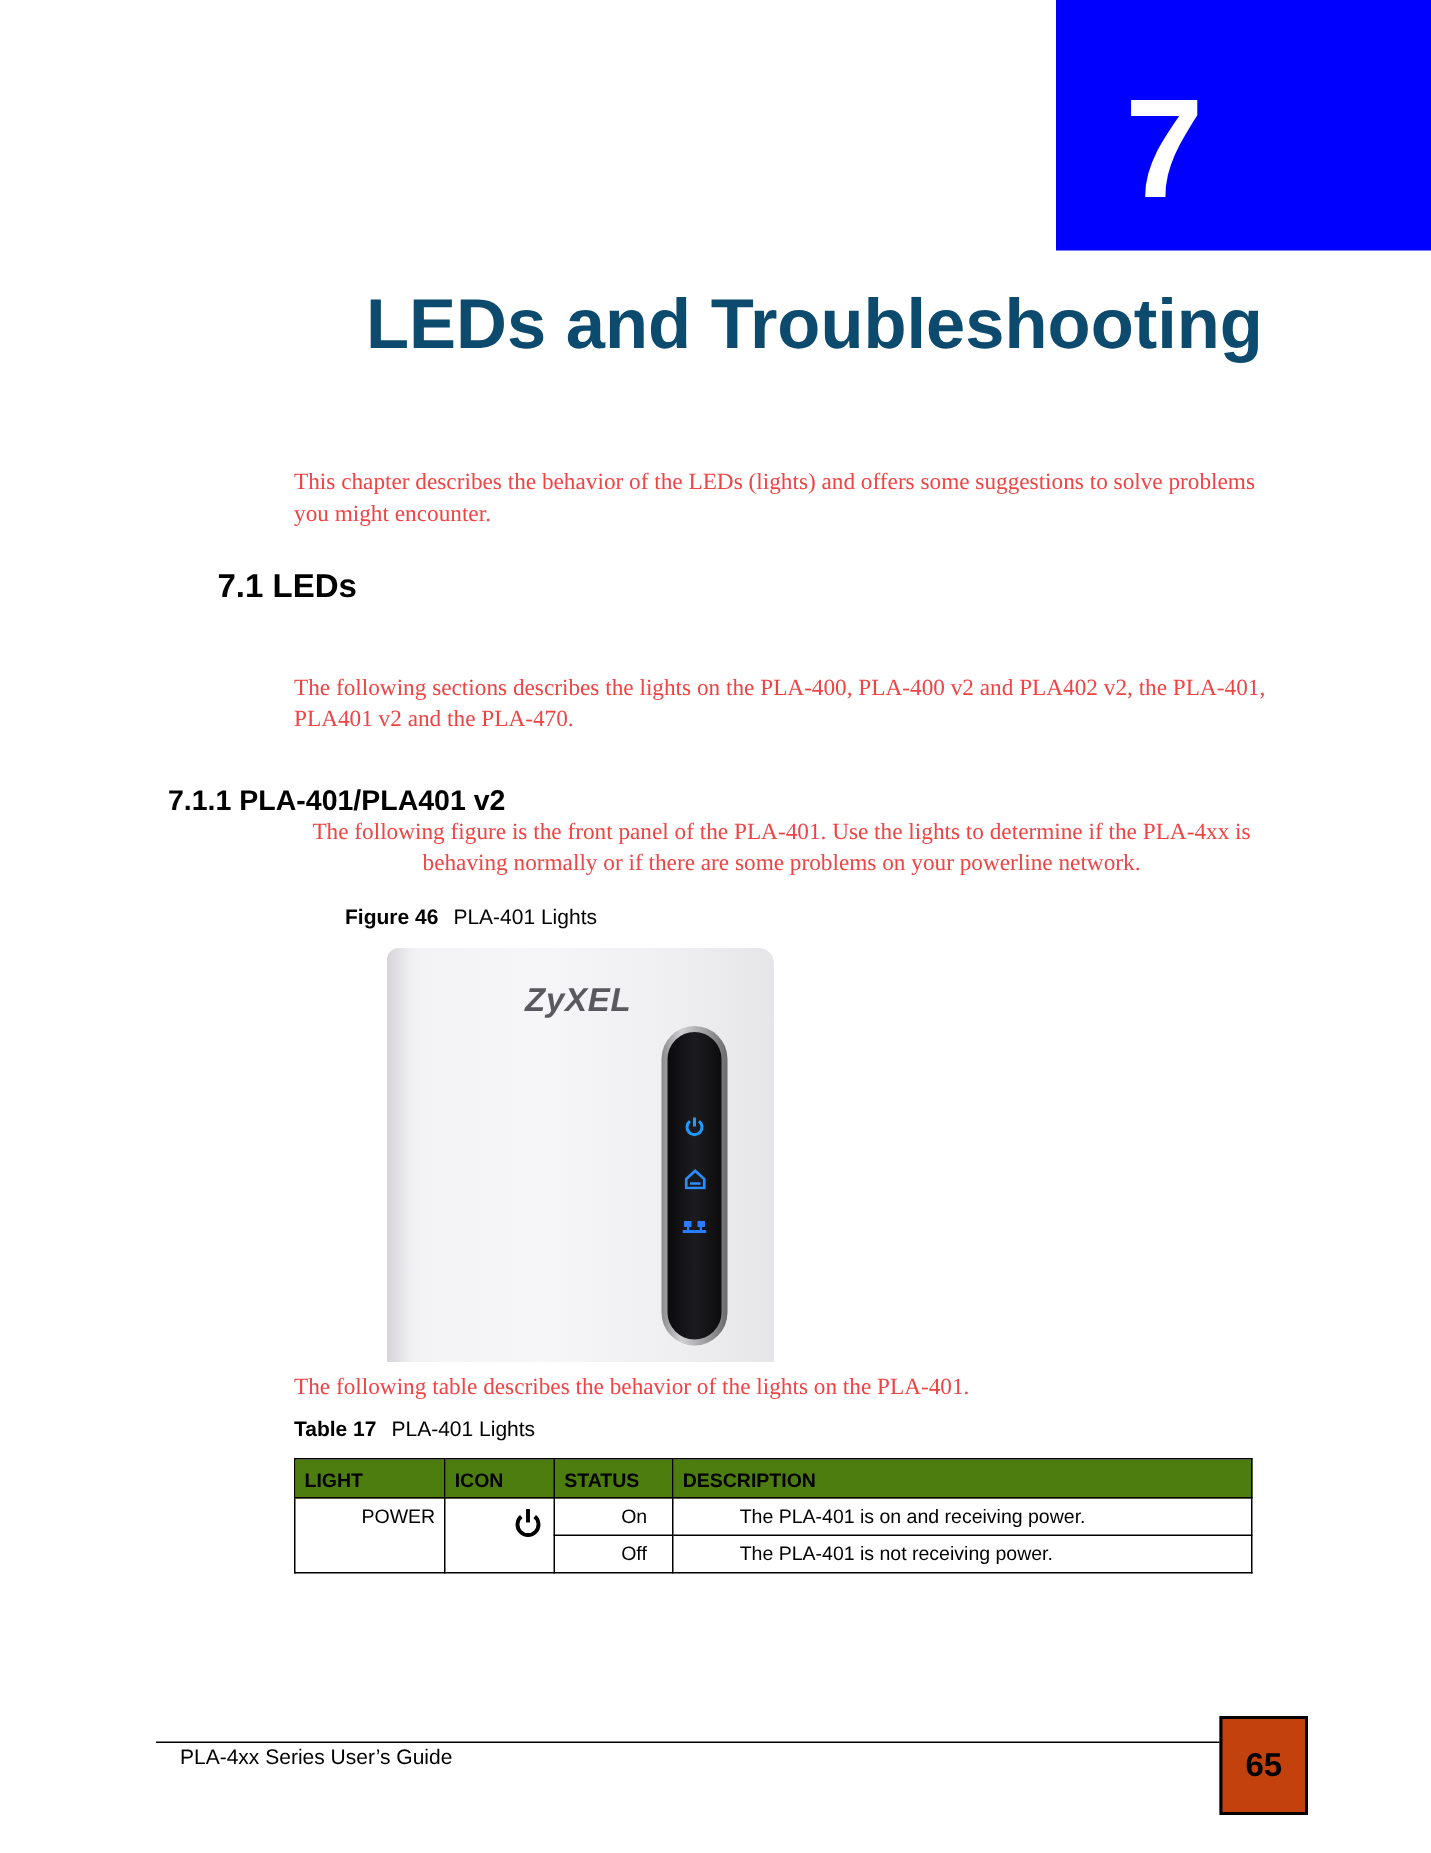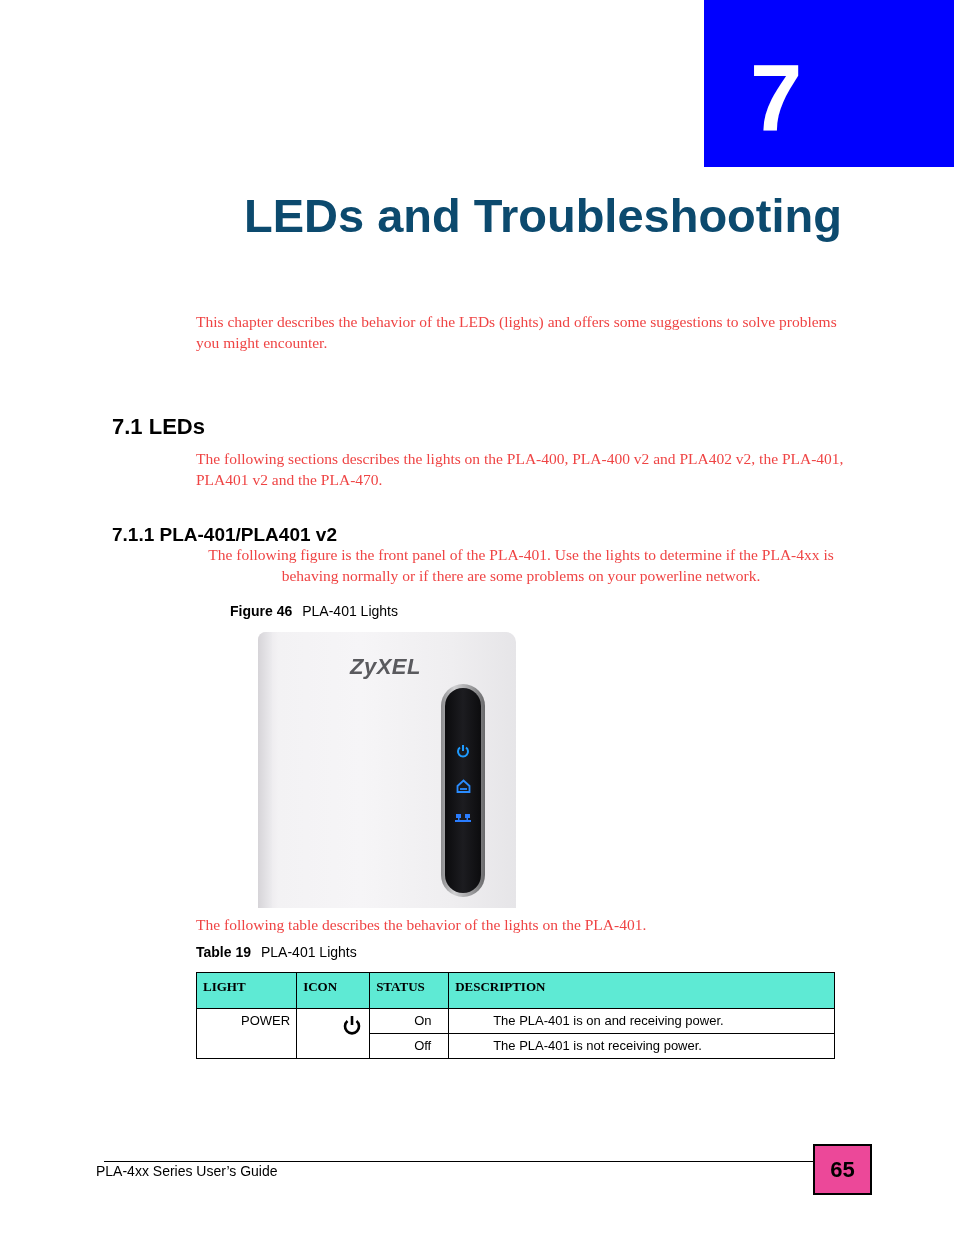--- a/index.html
+++ b/index.html
@@ -77,53 +77,53 @@
     }
     .led svg { display: block; }
 
     
     .tbl {
       position: absolute; left: 196px; top: 972px; width: 639px;
       border-collapse: collapse;
       font-family: "Liberation Sans", sans-serif; font-size: 13px; color: #000;
     }
     .tbl th, .tbl td { border: 1px solid #000; text-align: left; vertical-align: top; padding: 4px 6px 3px 6px; }
-    .tbl th { background: #5eead4; font-weight: bold; height: 36px; padding-top: 6px; font-family: Liberation Serif, serif; }
+    .tbl th { background: #4d7c0f; font-weight: bold; height: 26px; padding-top: 6px; }
     .tbl td { height: 25px; padding-left: 44px; }
     .col-light { width: 90px; }
     .col-icon { width: 65px; }
     .col-status { width: 79px; }
     .icon-cell { text-align: center !important; }
 
     
     .footer-line {
       position: absolute; left: 104px; top: 1161px; width: 709px; height: 1px; background: #000;
     }
     .footer-text {
-      position: absolute; left: 96px; top: 1163px;
+      position: absolute; left: 120px; top: 1163px;
       font-family: "Liberation Sans", sans-serif; font-size: 14px; color: #000; white-space: nowrap;
     }
     .page-box {
-      position: absolute; left: 813px; top: 1144px; width: 59px; height: 51px;
-      border: 2px solid #000; background: #ec4899;
+      position: absolute; left: 813px; top: 1144px; width: 59px; height: 66px;
+      border: 2px solid #000; background: #c2410c;
       display: flex; align-items: center; justify-content: center;
       font-family: "Liberation Sans", sans-serif; font-weight: bold; font-size: 22px;
     }
   </style>
 </head>
 <body>
 
 <div class="chapter-box">
   <span class="chapter-num">7</span>
 </div>
 <h1 class="chapter-title">LEDs and Troubleshooting</h1>
 
 <p class="para" style="top:311px;">This chapter describes the behavior of the LEDs (lights) and offers some suggestions to solve problems you might encounter.</p>
 
-<h2 class="h1" style="top:416px;">7.1  LEDs</h2>
+<h2 class="h1" style="top:380px;margin-left:33px;">7.1  LEDs</h2>
 <p class="para" style="top:448px;">The following sections describes the lights on the PLA-400, PLA-400 v2 and PLA402 v2, the PLA-401, PLA401 v2 and the PLA-470.</p>
 
 <h3 class="h2" style="top:508px;">7.1.1  PLA-401/PLA401 v2</h3>
 <p class="para" style="top:544px;text-align:center;">The following figure is the front panel of the PLA-401. Use the lights to determine if the PLA-4xx is behaving normally or if there are some problems on your powerline network.</p>
 
 <div class="caption" style="top:604px;margin-left:34px;">
   <b>Figure 46</b><span>PLA-401 Lights</span>
 </div>
 
 <div class="device">
@@ -151,21 +151,21 @@
           <rect x="11.5" y="5" width="1.5" height="2" fill="#2a7dff"></rect>
         </svg>
       </span>
     </div>
   </div>
 </div>
 
 <p class="para" style="top:914px;">The following table describes the behavior of the lights on the PLA-401.</p>
 
 <div class="caption" style="top:945px;">
-  <b>Table 19</b><span>PLA-401 Lights</span>
+  <b>Table 17</b><span>PLA-401 Lights</span>
 </div>
 
 <table class="tbl">
   <thead>
     <tr>
       <th class="col-light">LIGHT</th>
       <th class="col-icon">ICON</th>
       <th class="col-status">STATUS</th>
       <th>DESCRIPTION</th>
     </tr>

